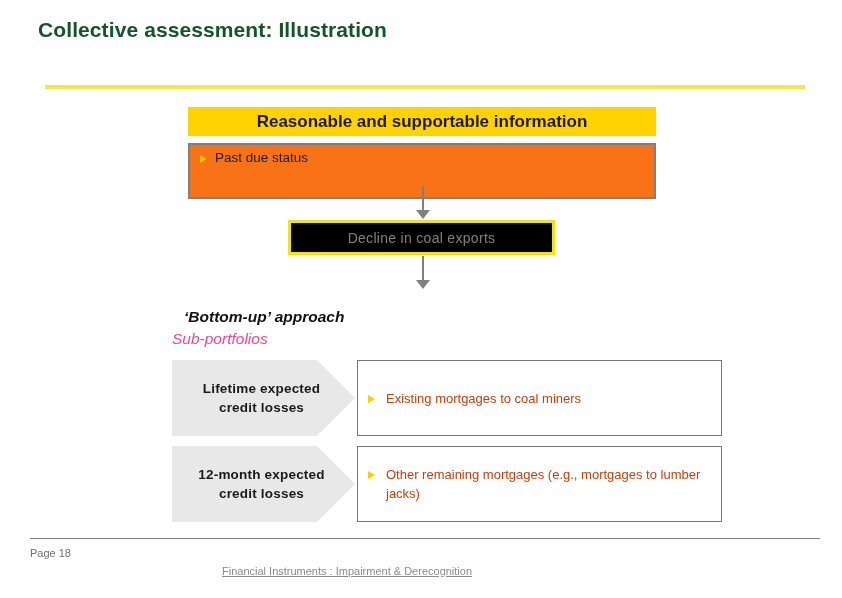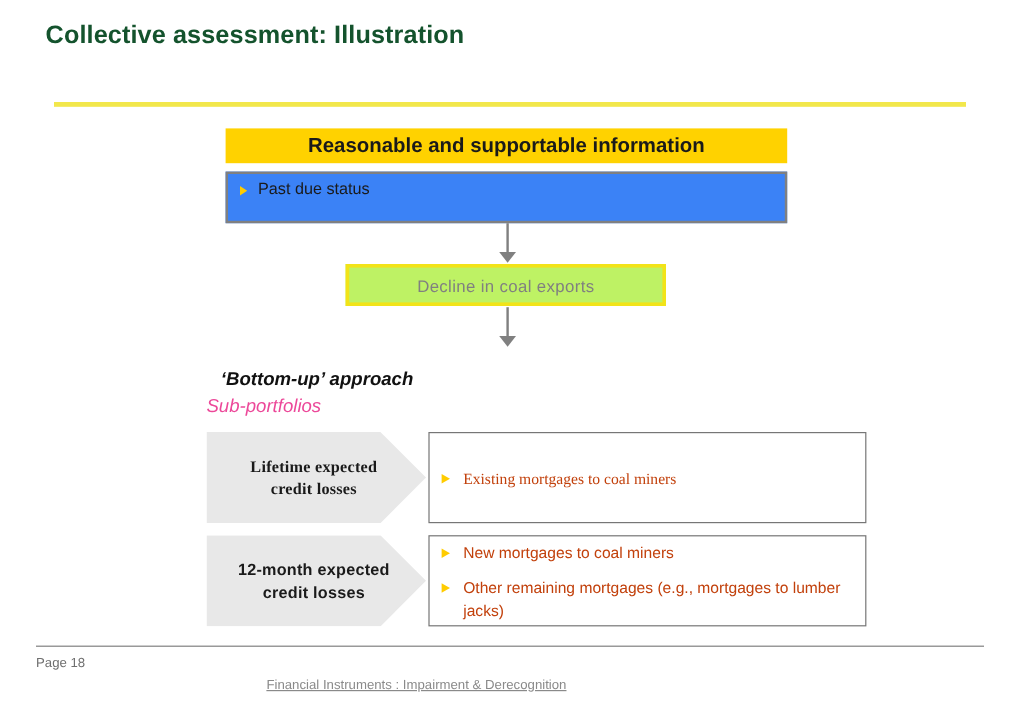--- a/index.html
+++ b/index.html
@@ -55,24 +55,24 @@
     color: #1a1a1a;
     white-space: nowrap;
   }
 
   
   .criteria-box {
     position: absolute;
     left: 188px;
     top: 143px;
     width: 468px;
-    height: 43px;
+    height: 56px;
     border: 2px solid #808080;
     box-sizing: border-box;
-    background: #3b82f6;
+    background: #f97316;
     padding: 4px 0 0 0;
   }
   .criteria-row {
     display: flex;
     align-items: flex-start;
     padding-left: 10px;
     margin-bottom: 1px;
   }
   .bullet-tri {
     width: 0;
@@ -121,21 +121,21 @@
 
   
   .event-box {
     position: absolute;
     left: 288px;
     top: 220px;
     width: 267px;
     height: 35px;
     border: 3px solid #F2E318;
     box-sizing: border-box;
-    background: #bef264;
+    background: #000000;
     display: flex;
     align-items: center;
     justify-content: center;
   }
   .event-label {
     font-size: 14px;
     color: #808080;
     letter-spacing: 0.3px;
     white-space: nowrap;
   }
@@ -160,21 +160,21 @@
     font-style: italic;
     color: #ec4899;
     white-space: nowrap;
   }
 
   
   .portfolio-row {
     position: absolute;
     left: 172px;
   }
-  #row-0 { top: 360px; height: 76px; width: 550px; font-family: Liberation Serif, serif; }
+  #row-0 { top: 360px; height: 76px; width: 550px; }
   #row-1 { top: 446px; height: 76px; width: 550px; }
 
   .chevron {
     position: absolute;
     left: 0;
     top: 0;
     width: 183px;
     height: 100%;
     background: #E8E8E8;
     -webkit-clip-path: polygon(0 0, 145px 0, 183px 50%, 145px 100%, 0 100%);
@@ -302,24 +302,20 @@
   </div>
 </div>
 
 <div class="portfolio-row" id="row-1">
   <div class="chevron">
     <span class="chevron-label">12-month expected credit losses</span>
   </div>
   <div class="items-box">
     <div class="item-row">
       <span class="item-bullet"></span>
-      <span class="item-text">New mortgages to coal miners</span>
-    </div>
-    <div class="item-row">
-      <span class="item-bullet"></span>
       <span class="item-text">Other remaining mortgages (e.g., mortgages to lumber jacks)</span>
     </div>
   </div>
 </div>
 
 <div class="footer-rule"></div>
 <div class="footer-page">Page 18</div>
 <div class="footer-center">Financial Instruments : Impairment &amp; Derecognition</div>
 
 </body></html>

